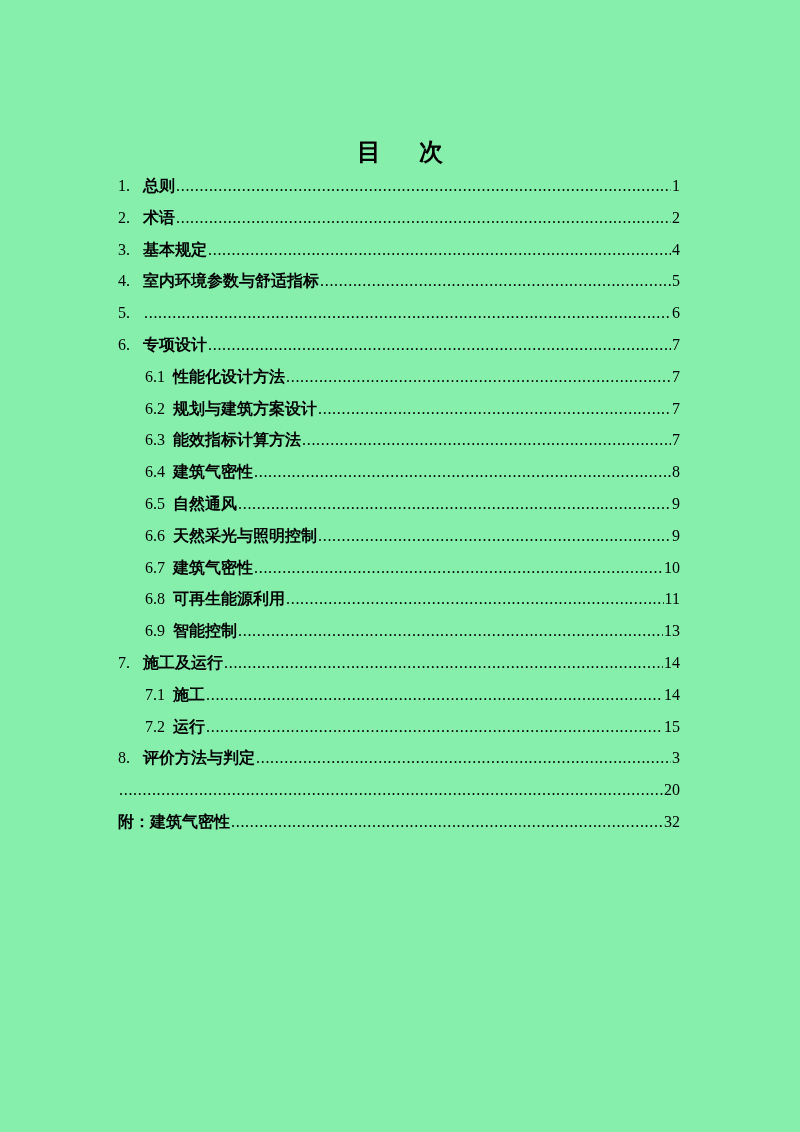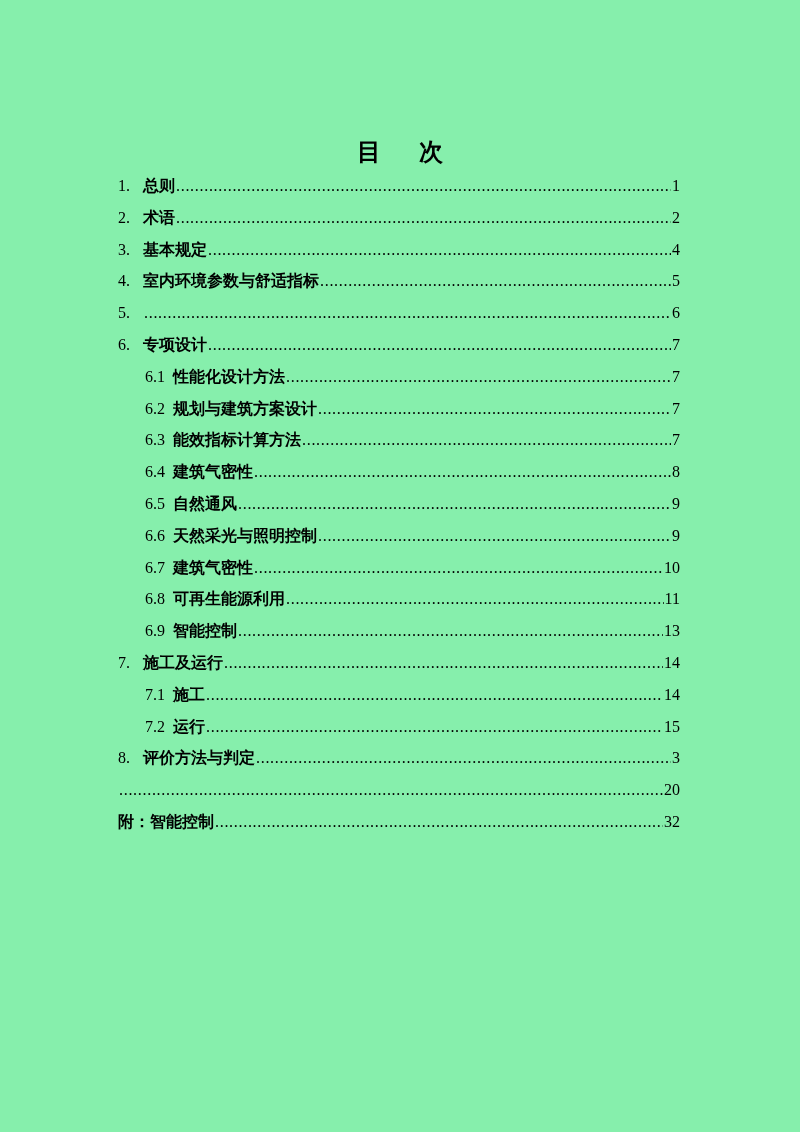--- a/index.html
+++ b/index.html
@@ -187,18 +187,18 @@
     <span class="dots"></span>
     <span class="page-num">3</span>
   </div>
       <div class="toc-row appendix">
 
     <span class="dots"></span>
     <span class="page-num">20</span>
   </div>
       <div class="toc-row appendix">
 
-    <span class="entry-title">附：智能控制</span>
+    <span class="entry-title">附：建筑气密性</span>
     <span class="dots"></span>
     <span class="page-num">32</span>
   </div>
     </div>
 </div>
 
 </body></html>

